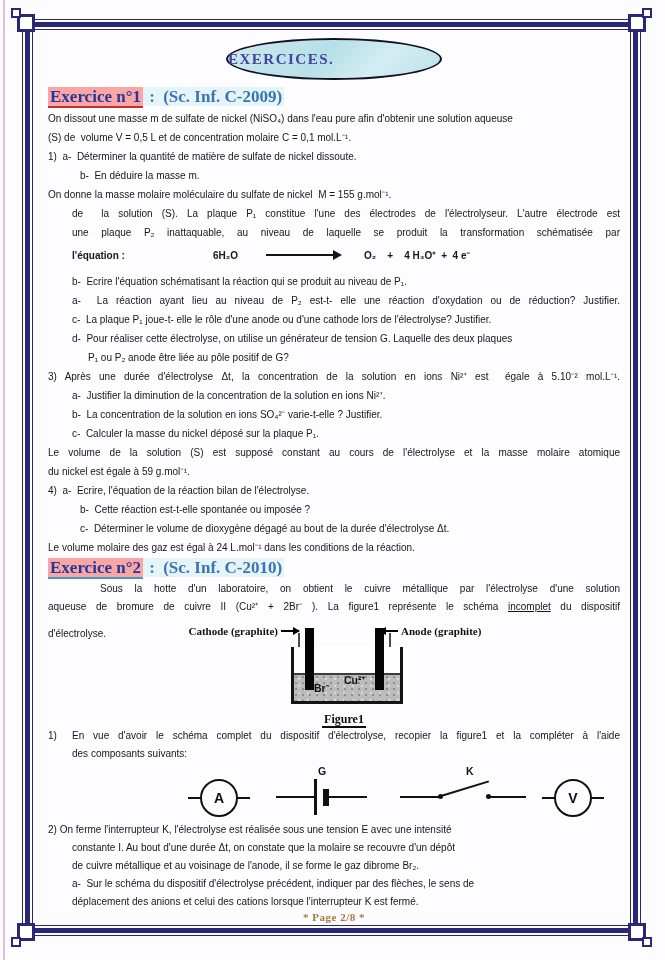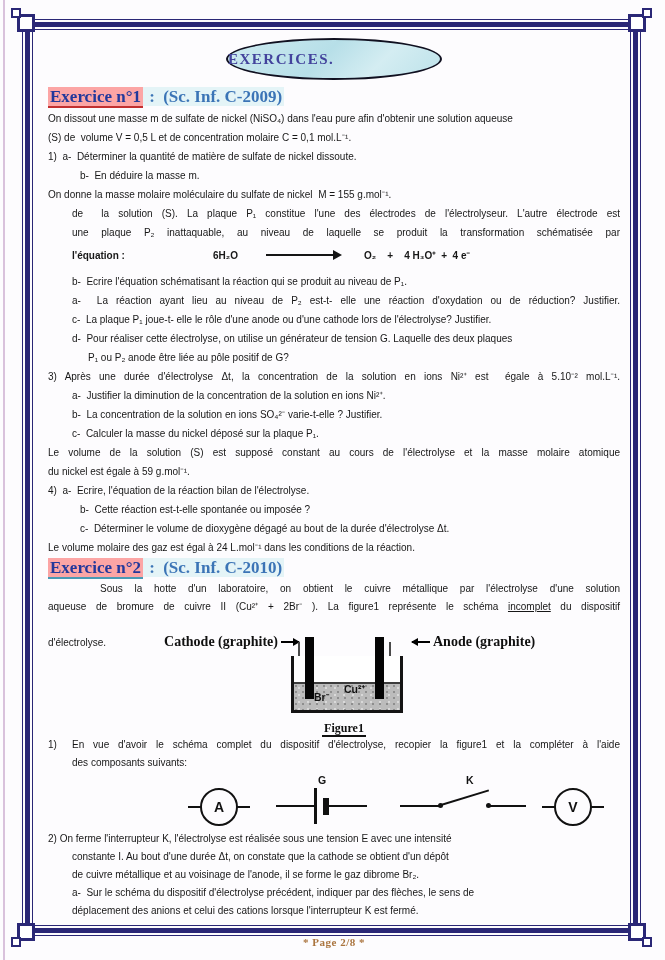--- a/index.html
+++ b/index.html
@@ -58,26 +58,26 @@
   .eqrow{display:flex;align-items:center;height:24px;margin:1px 0 1px 0;
          font-size:10px;font-weight:700;color:#171717;}
   .eqrow .eql{padding-left:24px;}
   .eqrow .lhs{margin-left:88px;}
   .eq-arrow{display:inline-block;width:74px;height:2px;background:#151515;position:relative;margin:0 24px 0 28px;}
   .eq-arrow::after{content:'';position:absolute;right:-2px;top:-4.5px;
      border:5px solid transparent;border-left:9px solid #151515;border-right:0;}
   .eqrow .rhs{white-space:pre;}
 
   
-  .figure{position:relative;height:102px;margin-top:18px;}
+  .figure{position:relative;height:102px;margin-top:9px;}
   .fig-intro-line{position:absolute;left:0;top:0;}
   .fig-label{position:absolute;top:0;font-family:"Liberation Serif",serif;
-     font-weight:bold;font-size:14px;color:#101010;display:flex;align-items:center;gap:3px;}
+     font-weight:bold;font-size:11px;color:#101010;display:flex;align-items:center;gap:3px;}
   .lab-cathode{right:321px;}
-  .lab-anode{left:364px;text-align:center;}
+  .lab-anode{left:332px;text-align:center;}
   .harrow{display:inline-block;width:18px;height:2px;background:#000;position:relative;}
   .harrow.r::after{content:'';position:absolute;right:-1px;top:-3.5px;border:4px solid transparent;border-left:7px solid #000;border-right:0;}
   .harrow.l::before{content:'';position:absolute;left:-1px;top:-3.5px;border:4px solid transparent;border-right:7px solid #000;border-left:0;}
   .beaker{position:absolute;left:243px;top:22px;width:106px;height:54px;
      border:3px solid #141414;border-top:none;background:#fff;}
   .liquid{position:absolute;left:0;right:0;bottom:0;height:26px;
      background:#bcbcbc;
      background-image:radial-gradient(circle at 2px 2px,#8e8e8e 0 1px,transparent 1.4px),
                       radial-gradient(circle at 5px 4px,#d9d9d9 0 1px,transparent 1.4px);
      background-size:7px 6px,9px 7px;
@@ -112,21 +112,21 @@
   .bat-lead-r{position:absolute;left:53px;top:29px;width:38px;height:2px;background:#111;}
   .switch{position:absolute;left:352px;top:2px;width:126px;height:50px;}
   .sw-label{position:absolute;left:66px;top:-2px;font-weight:700;font-size:10.5px;color:#111;}
   .sw-lead-l{position:absolute;left:0;top:29px;width:40px;height:2px;background:#111;}
   .sw-dot{position:absolute;width:5px;height:5px;border-radius:50%;background:#111;top:27px;}
   .sw-dot.dl{left:38px;} .sw-dot.dr{left:86px;}
   .sw-blade{position:absolute;left:41px;top:28px;width:50px;height:2px;background:#111;
      transform:rotate(-17deg);transform-origin:left center;}
   .sw-lead-r{position:absolute;left:90px;top:29px;width:36px;height:2px;background:#111;}
 
-  .footer{margin-top:16px;text-align:center;font-family:"Liberation Serif",serif;
+  .footer{margin-top:0;text-align:center;font-family:"Liberation Serif",serif;
      font-weight:bold;font-size:11px;color:#aa743e;letter-spacing:0.5px;}
 
   .gap4{height:4px;}
 </style>
 </head>
 <body>
 
 <div class="frame">
   <div class="corner c-tl"></div>
   <div class="corner sm c-tl"></div>
@@ -237,21 +237,21 @@
         <div class="sw-dot dl"></div>
         <div class="sw-blade"></div>
         <div class="sw-dot dr"></div>
         <div class="sw-lead-r"></div>
       </div>
       <div class="meter voltmeter">V</div>
     </div>
 
     <div>
       <div class="line">2) On ferme l'interrupteur K, l'électrolyse est réalisée sous une tension E avec une intensité</div>
-      <div class="line ind1">constante I. Au bout d'une durée Δt, on constate que la cathode se obtient d'un dépôt</div>
+      <div class="line ind1">constante I. Au bout d'une durée Δt, on constate que la molaire se recouvre d'un dépôt</div>
       <div class="line ind1">de cuivre métallique et au voisinage de l'anode, il se forme le gaz dibrome Br₂.</div>
       <div class="line ind1">a-  Sur le schéma du dispositif d'électrolyse précédent, indiquer par des flèches, le sens de</div>
       <div class="line ind1">déplacement des anions et celui des cations lorsque l'interrupteur K est fermé.</div>
     </div>
   </div>
 
   <div class="footer">* Page 2/8 *</div>
 
 </div>
 

